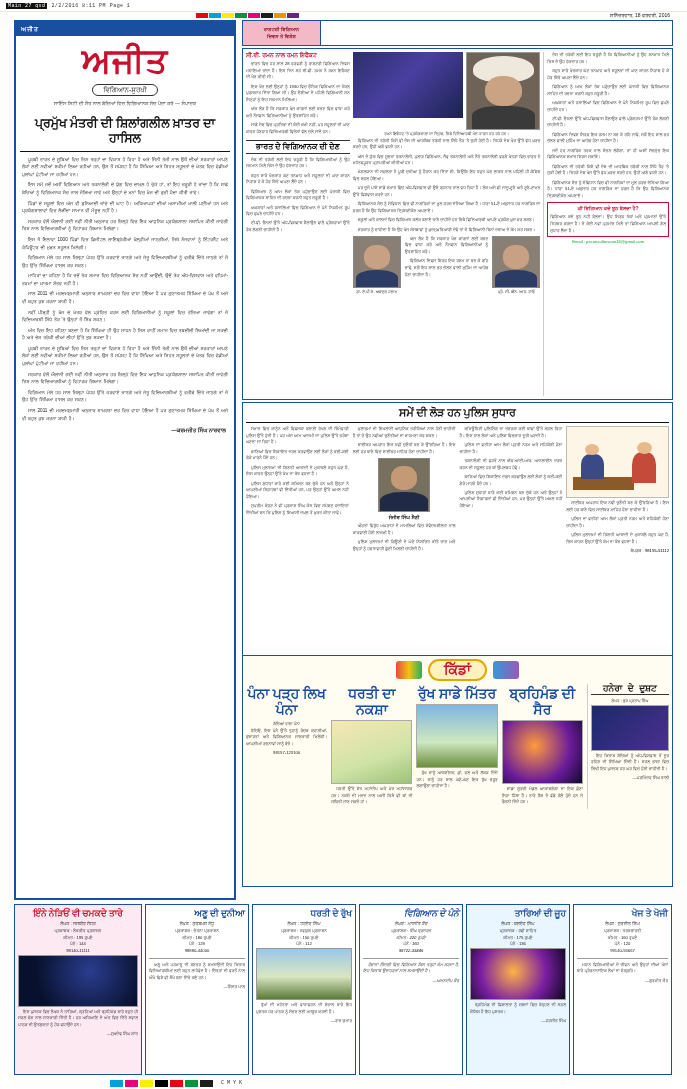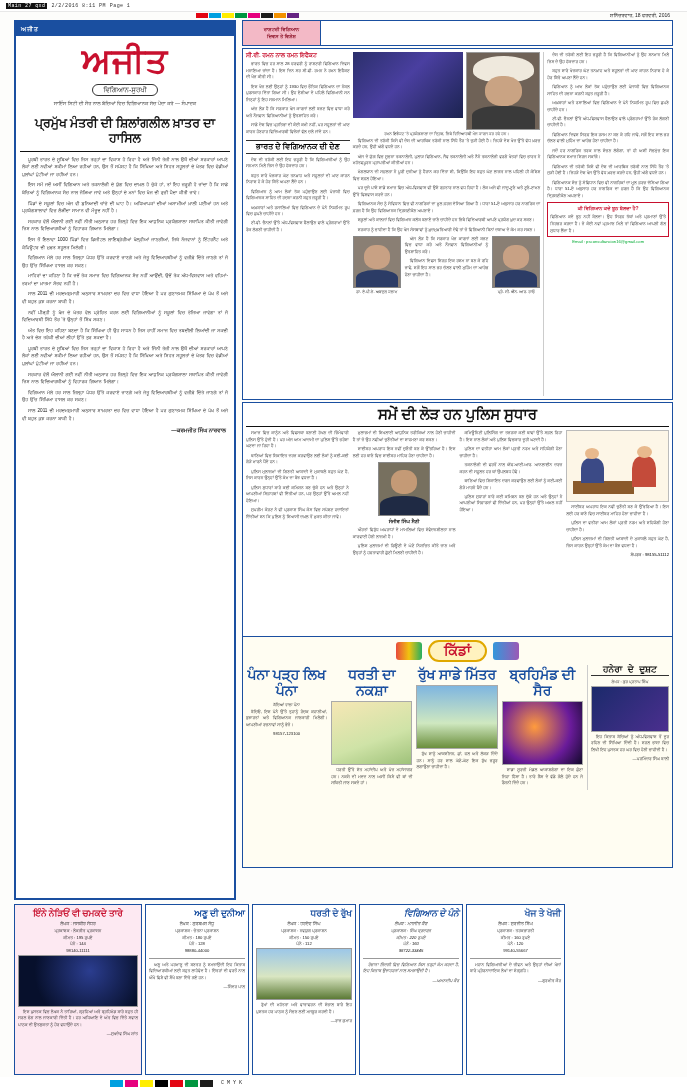--- a/index.html
+++ b/index.html
@@ -139,42 +139,42 @@
   .center { text-align: center; }
   .email-line { font-size: 4.2px; color: #0a3; text-align: center; margin-top: 2px; }
 
   
   .police {
     position: absolute; left: 228px; top: 382px; width: 431px; height: 264px;
     border: 1px solid #1a4fa0; background: #fff; padding: 3px;
   }
   .police-head {
     text-align: center; font-family: "Liberation Serif", serif; font-weight: bold;
-    font-size: 15px; color: #111; border-bottom: 1px solid #111; padding-bottom: 3px; margin-bottom: 3px;
+    font-size: 11px; color: #111; border-bottom: 1px solid #111; padding-bottom: 3px; margin-bottom: 3px;
   }
   .police-cols { display: flex; gap: 4px; }
   .pc { width: 103px; }
   .cartoon {
     width: 100%; height: 72px; background: #fdf6e7; border: 1px solid #bbb; position: relative; overflow: hidden;
   }
   .cartoon .desk { position: absolute; left: 6%; bottom: 10%; width: 60%; height: 18%; background: #8a5a2b; }
   .cartoon .man1 { position: absolute; left: 14%; bottom: 26%; width: 22%; height: 36%; background: #3b4a86; border-radius: 40% 40% 0 0; }
   .cartoon .man1head { position: absolute; left: 18%; bottom: 60%; width: 14%; height: 16%; background: #e8b98d; border-radius: 50%; }
   .cartoon .man2 { position: absolute; right: 12%; bottom: 20%; width: 24%; height: 44%; background: #c44b3a; border-radius: 40% 40% 0 0; }
   .cartoon .man2head { position: absolute; right: 16%; bottom: 62%; width: 15%; height: 17%; background: #e8b98d; border-radius: 50%; }
   .author-photo {
     width: 52px; height: 54px; background: #77705f; border: 1px solid #888; margin: 2px auto; position: relative; overflow: hidden;
   }
   .author-photo .f { position: absolute; left: 24%; top: 14%; width: 52%; height: 46%; background: #c49a76; border-radius: 45%; }
   .author-photo .b { position: absolute; left: 2%; bottom: 0; width: 96%; height: 36%; background: #1f2a44; border-radius: 45% 45% 0 0; }
   .author-name { text-align: center; font-size: 5px; font-weight: bold; color: #111; line-height: 1.4; }
 
   
   .kids {
-    position: absolute; left: 228px; top: 616px; width: 431px; height: 232px;
+    position: absolute; left: 228px; top: 635px; width: 431px; height: 232px;
     border: 1px solid #1a4fa0; background: #fffdf2; padding: 3px;
   }
   .kids-head-row { display: flex; align-items: center; justify-content: center; gap: 6px; height: 22px; }
   .kids-title {
     font-family: "Liberation Serif", serif; font-weight: bold; font-size: 14px; color: #c8102e;
     background: #fff2bf; border: 2px solid #e0a800; border-radius: 14px; padding: 1px 14px;
   }
   .kid-icon { width: 26px; height: 18px; border-radius: 3px; }
   .kids-cols { display: flex; gap: 4px; margin-top: 3px; }
   .kcol { width: 103px; }
@@ -532,20 +532,32 @@
 ਕੀਮਤ : 220 ਰੁਪਏ
 ਪੰਨੇ : 160</div>
         <div class="tiny center">98722-33445</div>
         <div class="sep-line"></div>
         <div class="tiny">
             <p>ਰੋਜ਼ਾਨਾ ਜ਼ਿੰਦਗੀ ਵਿਚ ਵਿਗਿਆਨ ਕਿਸ ਤਰ੍ਹਾਂ ਕੰਮ ਕਰਦਾ ਹੈ, ਇਹ ਕਿਤਾਬ ਉਦਾਹਰਨਾਂ ਨਾਲ ਸਮਝਾਉਂਦੀ ਹੈ।</p>
           </div>
         <div class="tiny" style="text-align:right;">—ਅਮਨਦੀਪ ਕੌਰ</div>
       </div>
 
+      <div class="bcell b5">
+        <div class="b-head blue">ਤਾਰਿਆਂ ਦੀ ਜੂਹ</div>
+        <div class="b-sub">ਲੇਖਕ : ਬਲਦੇਵ ਸਿੰਘ</div>
+        <div class="tiny center" style="white-space:pre-line;">ਪ੍ਰਕਾਸ਼ਕ : ਰਵੀ ਸਾਹਿਤ
+ਕੀਮਤ : 175 ਰੁਪਏ
+ਪੰਨੇ : 136</div>
+        <div class="b-img cosmos"></div>
+        <div class="tiny" style="margin-top:2px;">
+            <p>ਬ੍ਰਹਿਮੰਡ ਦੀ ਵਿਸ਼ਾਲਤਾ ਨੂੰ ਸ਼ਬਦਾਂ ਵਿਚ ਬੰਨ੍ਹਣ ਦੀ ਸਫ਼ਲ ਕੋਸ਼ਿਸ਼ ਹੈ ਇਹ ਪੁਸਤਕ।</p>
+          </div>
+        <div class="tiny" style="text-align:right;">—ਹਰਜੀਤ ਸਿੰਘ</div>
+      </div>
 
       <div class="bcell b6">
         <div class="b-head blue">ਖੋਜ ਤੇ ਖੋਜੀ</div>
         <div class="b-sub">ਲੇਖਕ : ਸੁਰਜੀਤ ਸਿੰਘ</div>
         <div class="tiny center" style="white-space:pre-line;">ਪ੍ਰਕਾਸ਼ਕ : ਤਰਕਭਾਰਤੀ
 ਕੀਮਤ : 160 ਰੁਪਏ
 ਪੰਨੇ : 120</div>
         <div class="tiny center">99140-55667</div>
         <div class="sep-line"></div>
         <div class="tiny">

